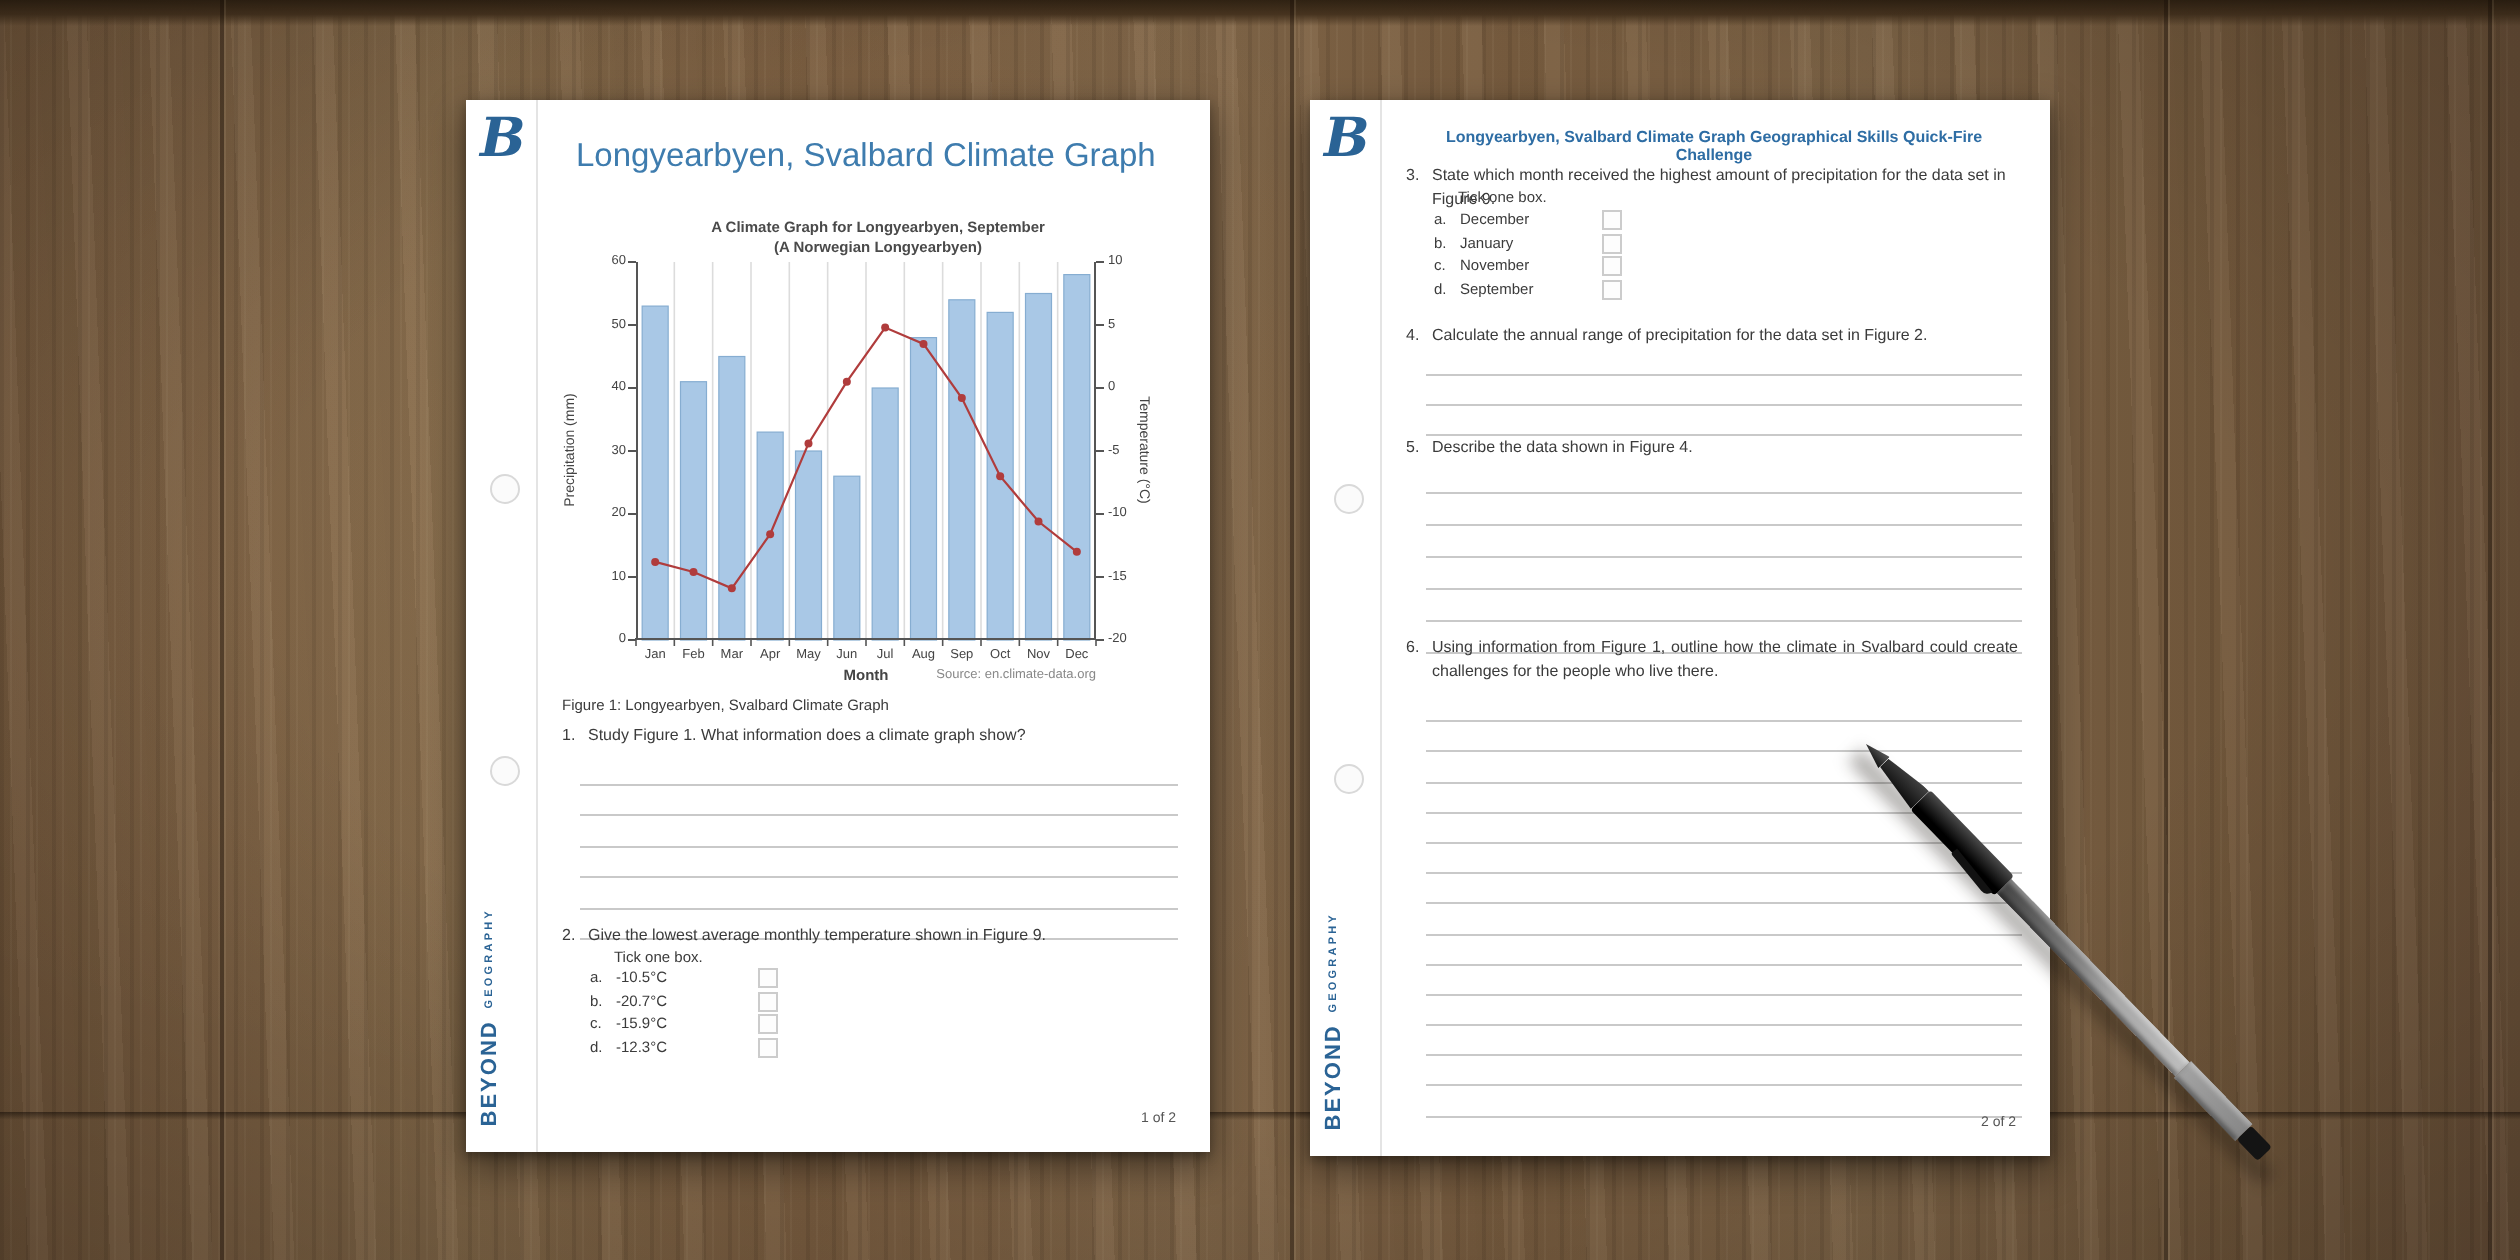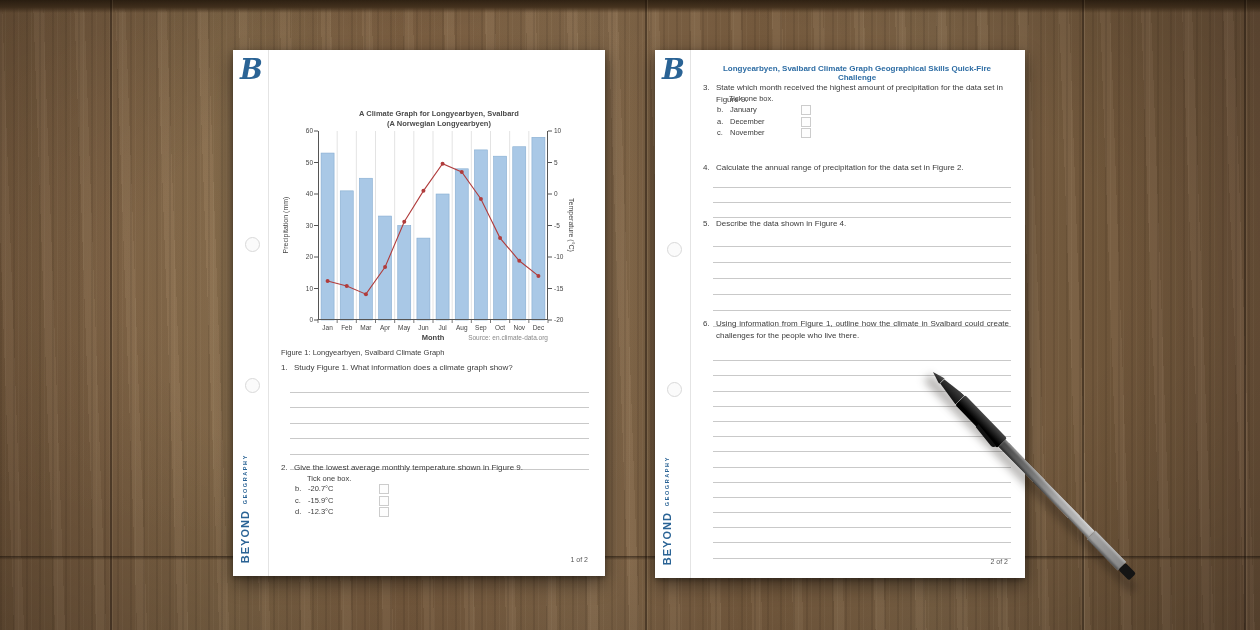--- a/index.html
+++ b/index.html
@@ -96,25 +96,26 @@
   <div class="margin-line"></div>
   <div class="logo">B</div>
   <div class="hole hole-a"></div>
   <div class="hole hole-b"></div>
   <div class="brand">
     <span class="brand-main">BEYOND</span>
     <span class="brand-sub">GEOGRAPHY</span>
   </div>
 
   <div class="title">
+    <span class="t1">Longyearbyen, Svalbard Climate Graph</span>
   </div>
 
   <div class="chart">
     <div class="c-title">
-      <div>A Climate Graph for Longyearbyen, Svalbard</div>
+      <div>A Climate Graph for Longyearbyen, September</div>
       <div>(A Norwegian Longyearbyen)</div>
     </div>
     <div id="plot"><svg width="230" height="189" style="overflow: visible;">
           <line x1="19.166666666666668" y1="0" x2="19.166666666666668" y2="189" stroke="#dcdcdc" stroke-width="0.8"></line>
           <line x1="38.333333333333336" y1="0" x2="38.333333333333336" y2="189" stroke="#dcdcdc" stroke-width="0.8"></line>
           <line x1="57.5" y1="0" x2="57.5" y2="189" stroke="#dcdcdc" stroke-width="0.8"></line>
           <line x1="76.66666666666667" y1="0" x2="76.66666666666667" y2="189" stroke="#dcdcdc" stroke-width="0.8"></line>
           <line x1="95.83333333333334" y1="0" x2="95.83333333333334" y2="189" stroke="#dcdcdc" stroke-width="0.8"></line>
           <line x1="115" y1="0" x2="115" y2="189" stroke="#dcdcdc" stroke-width="0.8"></line>
           <line x1="134.16666666666669" y1="0" x2="134.16666666666669" y2="189" stroke="#dcdcdc" stroke-width="0.8"></line>
@@ -230,20 +231,21 @@
       <div class="ans-line"></div>
       <div class="ans-line"></div>
     </div>
 
   <div class="q" id="q2block">
     <span class="qn">2.</span>
     <span class="qt">Give the lowest average monthly temperature shown in Figure 9.</span>
   </div>
   <div class="tick-label" id="t2">Tick one box.</div>
   <div class="opts" id="o2">
+    <div class="opt"><span class="ok">a.</span><span>-10.5°C</span><span class="box"></span></div>
     <div class="opt"><span class="ok">b.</span><span>-20.7°C</span><span class="box"></span></div>
     <div class="opt"><span class="ok">c.</span><span>-15.9°C</span><span class="box"></span></div>
     <div class="opt"><span class="ok">d.</span><span>-12.3°C</span><span class="box"></span></div>
   </div>
 
   <div class="pfoot">1 of 2</div>
 </section>
 
 <section class="page" id="page2">
   <div class="margin-line"></div>
@@ -256,23 +258,24 @@
   </div>
 
   <div class="header">Longyearbyen, Svalbard Climate Graph Geographical Skills Quick-Fire Challenge</div>
 
   <div class="q" id="q3block">
     <span class="qn">3.</span>
     <span class="qt">State which month received the highest amount of precipitation for the data set in Figure 9.</span>
   </div>
   <div class="tick-label" id="t3">Tick one box.</div>
   <div class="opts" id="o3">
+    <div class="opt"><span class="ok">a.</span><span>December</span><span class="box"></span></div>
     <div class="opt"><span class="ok">b.</span><span>January</span><span class="box"></span></div>
-    <div class="opt"><span class="ok">a.</span><span>December</span><span class="box"></span></div>
     <div class="opt"><span class="ok">c.</span><span>November</span><span class="box"></span></div>
+    <div class="opt"><span class="ok">d.</span><span>September</span><span class="box"></span></div>
   </div>
 
   <div class="q" id="q4block">
     <span class="qn">4.</span>
     <span class="qt">Calculate the annual range of precipitation for the data set in Figure 2.</span>
   </div>
   <div class="lines" id="q4lines">
       <div class="ans-line"></div>
       <div class="ans-line"></div>
       <div class="ans-line"></div>

